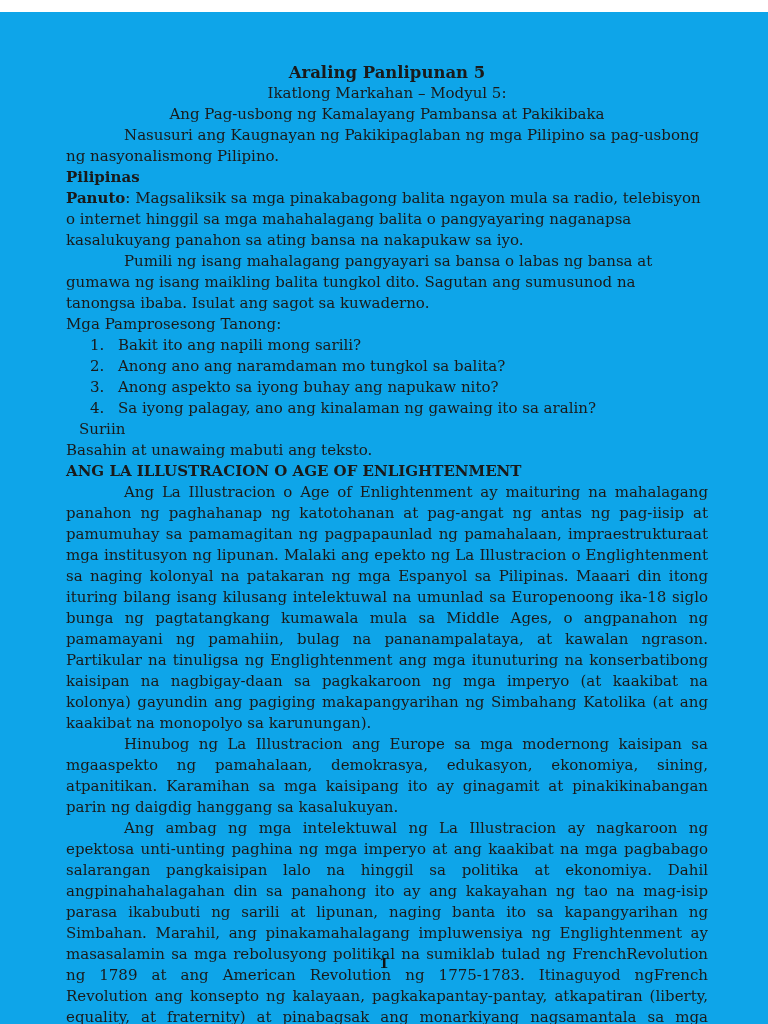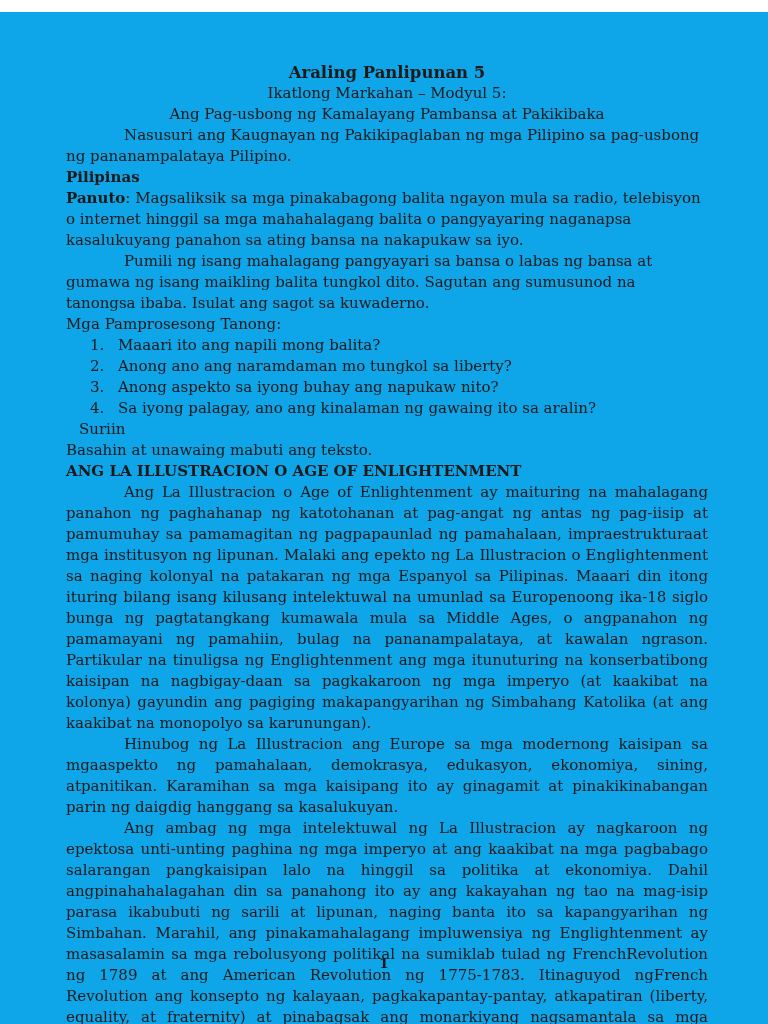--- a/index.html
+++ b/index.html
@@ -45,35 +45,35 @@
 </style>
 </head>
 <body>
 
 <div class="page">
 
   <div class="doc-title">Araling Panlipunan 5</div>
   <div class="center">Ikatlong Markahan – Modyul 5:</div>
   <div class="center">Ang Pag-usbong ng Kamalayang Pambansa at Pakikibaka</div>
 
-  <p class="indent">Nasusuri ang Kaugnayan ng Pakikipaglaban ng mga Pilipino sa pag-usbong ng pananampalataya Pilipino.</p>
+  <p class="indent">Nasusuri ang Kaugnayan ng Pakikipaglaban ng mga Pilipino sa pag-usbong ng nasyonalismong Pilipino.</p>
 
   <div class="bold">Pilipinas</div>
   <p><span class="bold">Panuto</span><span>: Magsaliksik sa mga pinakabagong balita ngayon mula sa radio, telebisyon o internet hinggil sa mga mahahalagang balita o pangyayaring naganapsa kasalukuyang panahon sa ating bansa na nakapukaw sa iyo.</span></p>
   <p class="indent">Pumili ng isang mahalagang pangyayari sa bansa o labas ng bansa at gumawa ng isang maikling balita tungkol dito. Sagutan ang sumusunod na tanongsa ibaba. Isulat ang sagot sa kuwaderno.</p>
 
   <div>Mga Pamprosesong Tanong:</div>
   <div class="qlist">
     <div class="qrow">
       <span class="qnum">1.</span>
-      <span>Maaari ito ang napili mong balita?</span>
+      <span>Bakit ito ang napili mong sarili?</span>
     </div>
     <div class="qrow">
       <span class="qnum">2.</span>
-      <span>Anong ano ang naramdaman mo tungkol sa liberty?</span>
+      <span>Anong ano ang naramdaman mo tungkol sa balita?</span>
     </div>
     <div class="qrow">
       <span class="qnum">3.</span>
       <span>Anong aspekto sa iyong buhay ang napukaw nito?</span>
     </div>
     <div class="qrow">
       <span class="qnum">4.</span>
       <span>Sa iyong palagay, ano ang kinalaman ng gawaing ito sa aralin?</span>
     </div>
   </div>

